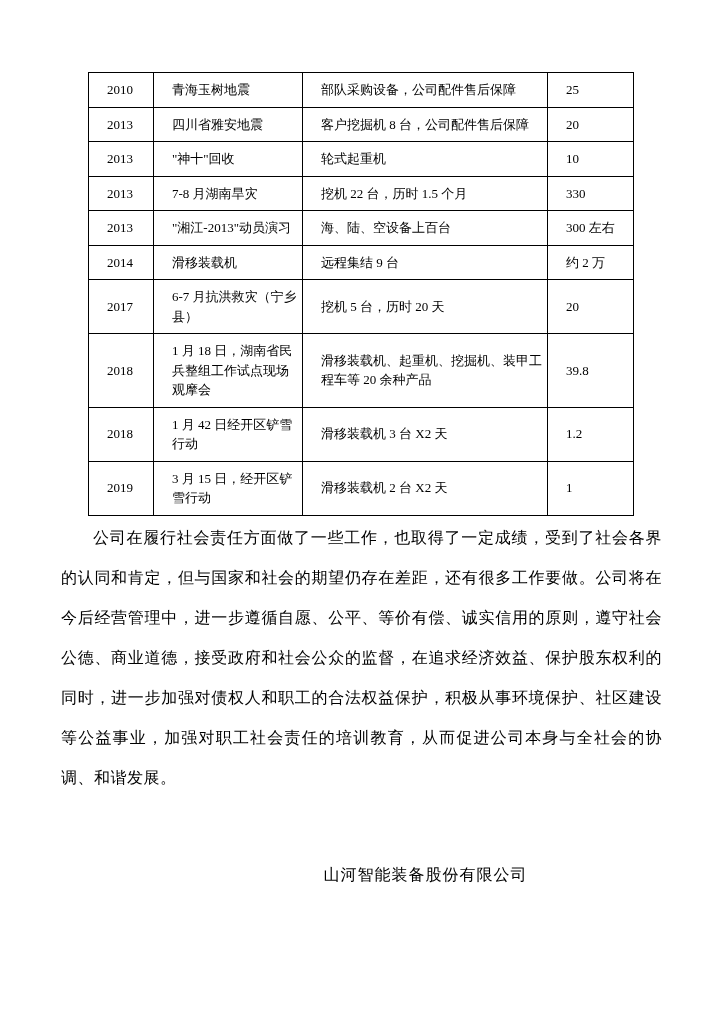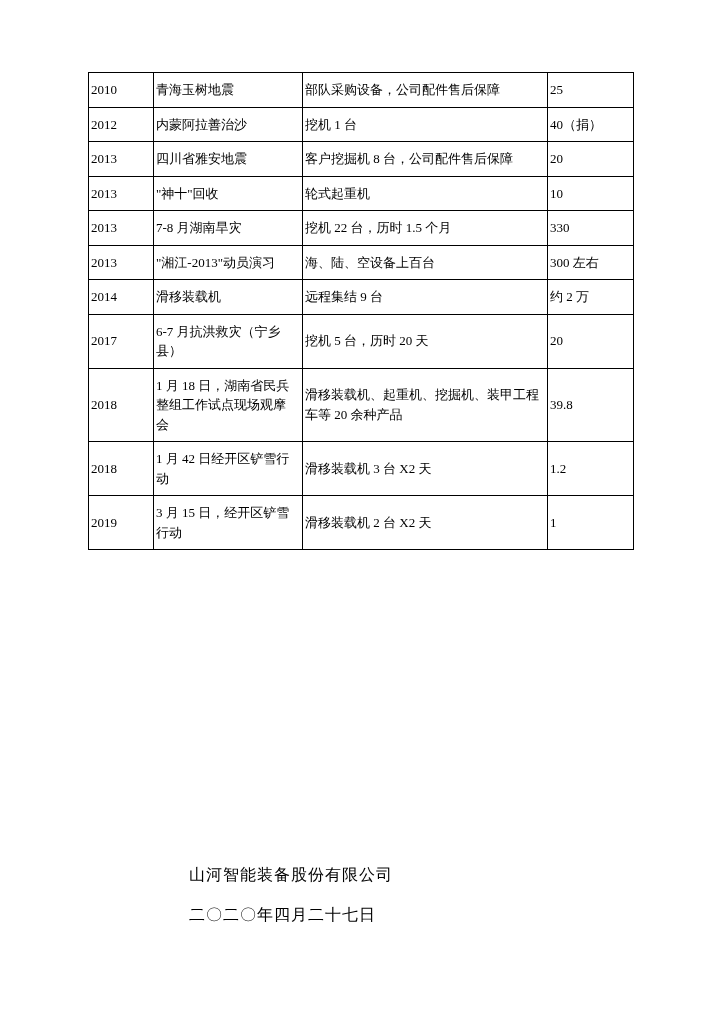--- a/index.html
+++ b/index.html
@@ -25,21 +25,21 @@
     position: absolute;
     left: 88px;
     top: 72px;
     width: 545px;
     border-collapse: collapse;
     table-layout: fixed;
     font-size: 13px;
   }
   table.donation-table td {
     border: 1.5px solid #000000;
-    padding: 7px 5px 7px 2px;
+    padding: 7px 5px 7px 18px;
     vertical-align: middle;
     line-height: 1.5;
     word-break: break-all;
     overflow: hidden;
   }
   table.donation-table tr {
     height: 34px;
   }
   .body-paragraph {
     position: absolute;
@@ -53,21 +53,21 @@
     text-indent: 2em;
     letter-spacing: 0.5px;
   }
   .signature-block {
     position: absolute;
     left: 61px;
     top: 855px;
     width: 601px;
     box-sizing: border-box;
     padding-left: 128px;
-    text-align: left;
+    text-align: center;
     font-size: 16px;
   }
   .sig-line {
     line-height: 40px;
     letter-spacing: 1px;
   }
 </style>
 </head>
 <body>
 
@@ -79,26 +79,20 @@
       <col style="width:149px">
       <col style="width:245px">
       <col style="width:86px">
     </colgroup>
     <tbody id="table-body">
         <tr>
           <td>2010</td>
           <td>青海玉树地震</td>
           <td>部队采购设备，公司配件售后保障</td>
           <td>25</td>
-        </tr>
-        <tr>
-          <td>2012</td>
-          <td>内蒙阿拉善治沙</td>
-          <td>挖机 1 台</td>
-          <td>40（捐）</td>
         </tr>
         <tr>
           <td>2013</td>
           <td>四川省雅安地震</td>
           <td>客户挖掘机 8 台，公司配件售后保障</td>
           <td>20</td>
         </tr>
         <tr>
           <td>2013</td>
           <td>"神十"回收</td>
@@ -143,19 +137,19 @@
         </tr>
         <tr>
           <td>2019</td>
           <td>3 月 15 日，经开区铲雪行动</td>
           <td>滑移装载机 2 台 X2 天</td>
           <td>1</td>
         </tr>
       </tbody>
   </table>
 
+  <p class="body-paragraph">公司在履行社会责任方面做了一些工作，也取得了一定成绩，受到了社会各界的认同和肯定，但与国家和社会的期望仍存在差距，还有很多工作要做。公司将在今后经营管理中，进一步遵循自愿、公平、等价有偿、诚实信用的原则，遵守社会公德、商业道德，接受政府和社会公众的监督，在追求经济效益、保护股东权利的同时，进一步加强对债权人和职工的合法权益保护，积极从事环境保护、社区建设等公益事业，加强对职工社会责任的培训教育，从而促进公司本身与全社会的协调、和谐发展。</p>
 
   <div class="signature-block">
     <div class="sig-line">山河智能装备股份有限公司</div>
-    <div class="sig-line">二〇二〇年四月二十七日</div>
   </div>
 
 </div>
 
 </body></html>

